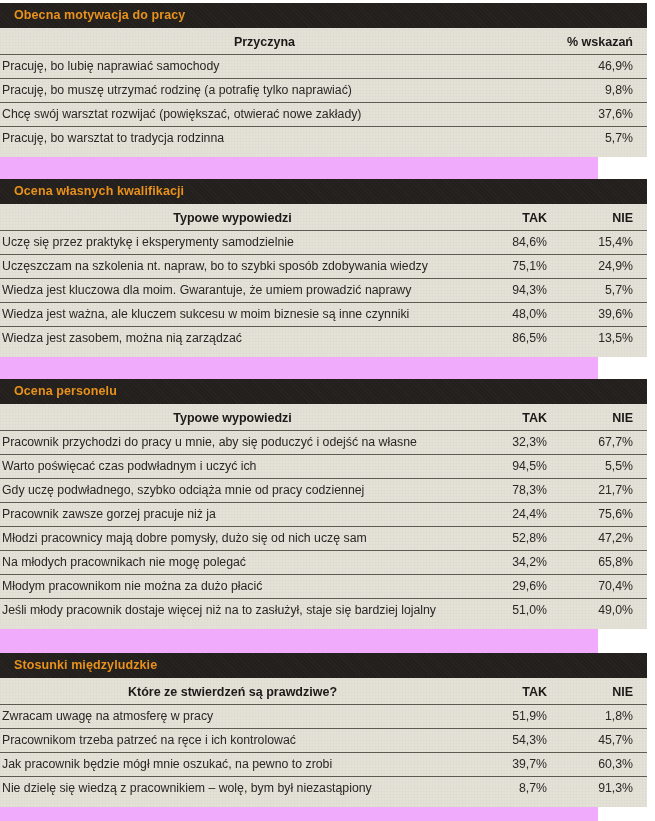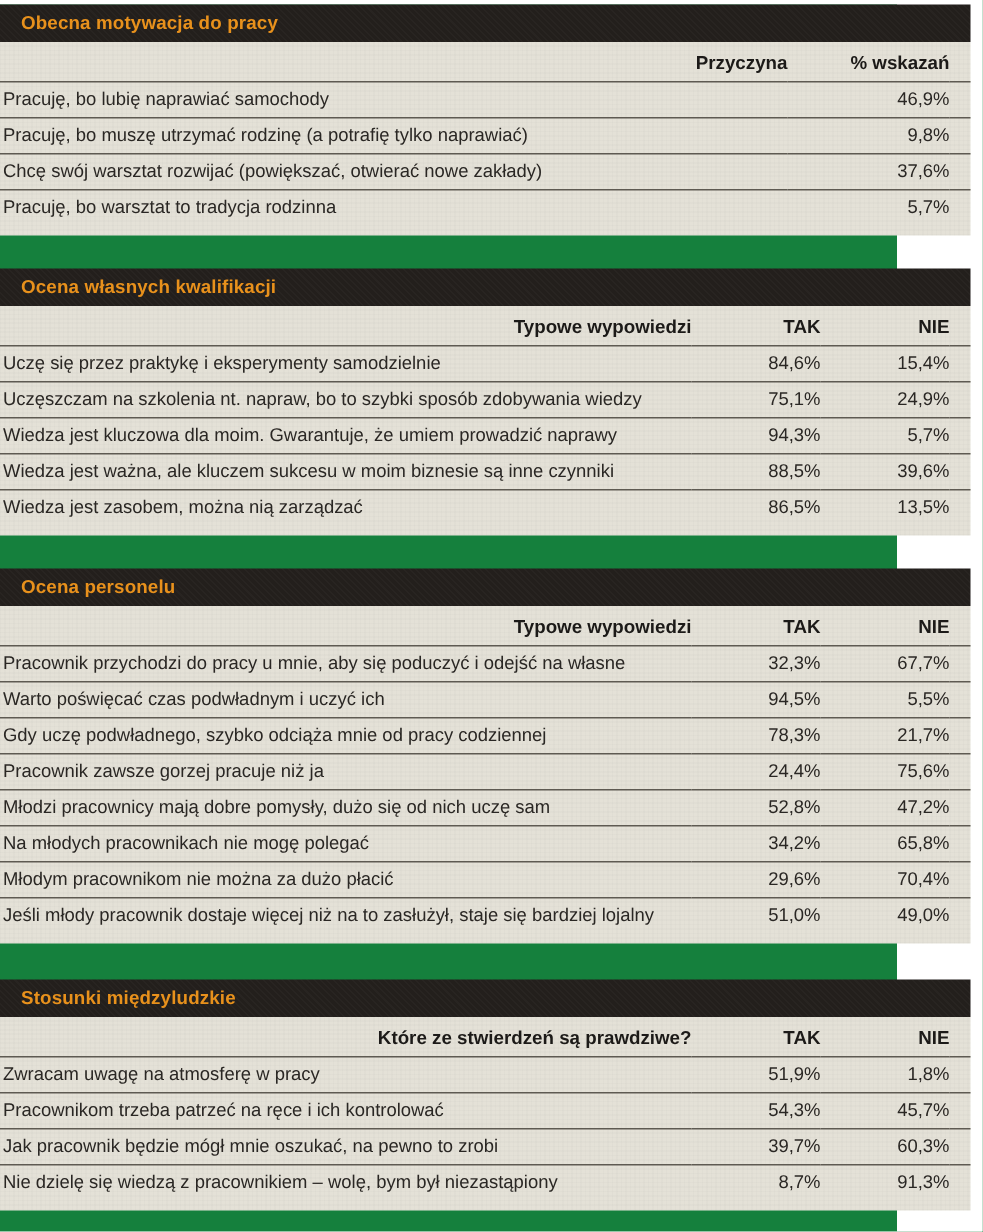--- a/index.html
+++ b/index.html
@@ -12,21 +12,21 @@
     overflow: hidden;
   }
   body {
     font-family: "Liberation Sans", sans-serif;
     -webkit-font-smoothing: antialiased;
   }
 
   .page {
     width: 598px;
     height: 821px;
-    background: #15803d;
+    background: #f0abfc;
     position: relative;
     padding: 0;
   }
 
   
   .section {
     width: 647px;
     margin: 0 0 0 0;
     position: relative;
   }
@@ -71,21 +71,21 @@
   }
 
   
   tr.head-row td {
     height: 26px;
     font-size: 12.5px;
     font-weight: bold;
     color: #1c1a18;
     padding-top: 2px;
   }
-  tr.head-row td.c-label { padding-left: 4px; text-align: right; }
+  tr.head-row td.c-label { padding-left: 4px; text-align: center; }
   tr.head-row td.c-num   { text-align: right; }
 
   
   tr.data-row td {
     height: 24px;
     font-size: 12.3px;
     color: #2a2724;
     border-top: 1px solid #5e5a52;
   }
   tr.data-row td.c-label { padding-left: 2px; text-align: left; white-space: nowrap; }
@@ -189,21 +189,21 @@
                 <td class="c-pad"></td>
               </tr>
               <tr class="data-row">
                 <td class="c-label">Wiedza jest kluczowa dla moim. Gwarantuje, że umiem prowadzić naprawy</td>
                 <td class="c-num">94,3%</td>
                 <td class="c-num">5,7%</td>
                 <td class="c-pad"></td>
               </tr>
               <tr class="data-row">
                 <td class="c-label">Wiedza jest ważna, ale kluczem sukcesu w moim biznesie są inne czynniki</td>
-                <td class="c-num">88,5%</td>
+                <td class="c-num">48,0%</td>
                 <td class="c-num">39,6%</td>
                 <td class="c-pad"></td>
               </tr>
               <tr class="data-row">
                 <td class="c-label">Wiedza jest zasobem, można nią zarządzać</td>
                 <td class="c-num">86,5%</td>
                 <td class="c-num">13,5%</td>
                 <td class="c-pad"></td>
               </tr>
             </tbody>

